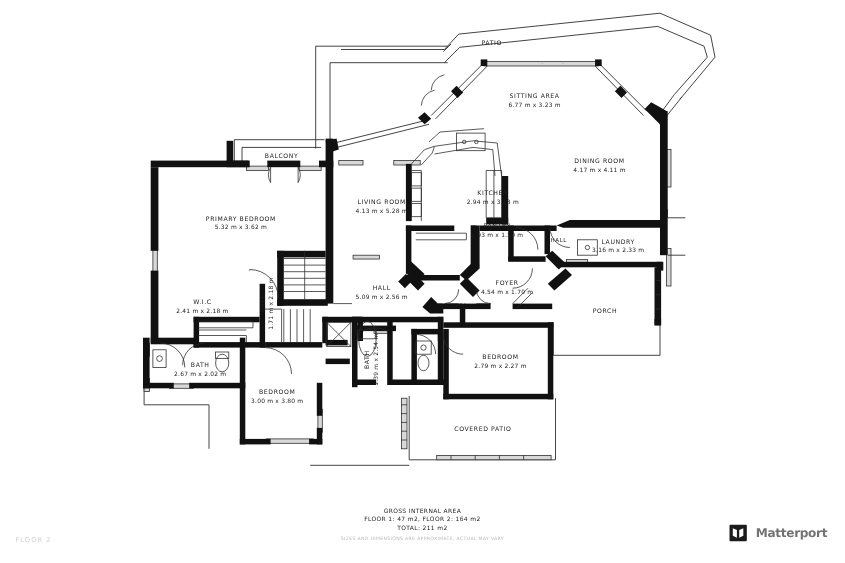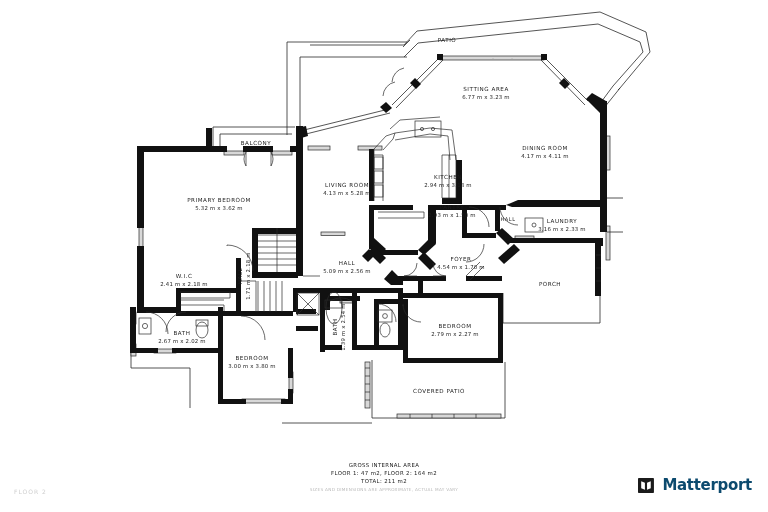--- a/index.html
+++ b/index.html
@@ -88,24 +88,24 @@
     display: flex;
     align-items: center;
     gap: 7px;
   }
   #brand .brand-mark {
     width: 17px;
     height: 17px;
     display: block;
   }
   #brand .brand-name {
-    font-size: 15px;
+    font-size: 11px;
     font-weight: bold;
     letter-spacing: -0.3px;
-    color: #0c4a6e;
+    color: #737373;
     font-family: "DejaVu Sans", sans-serif;
   }
 </style>
 </head>
 <body>
 
 <div id="plan-stage">
 
   <svg id="plan-svg" viewBox="0 0 768 512">
 

